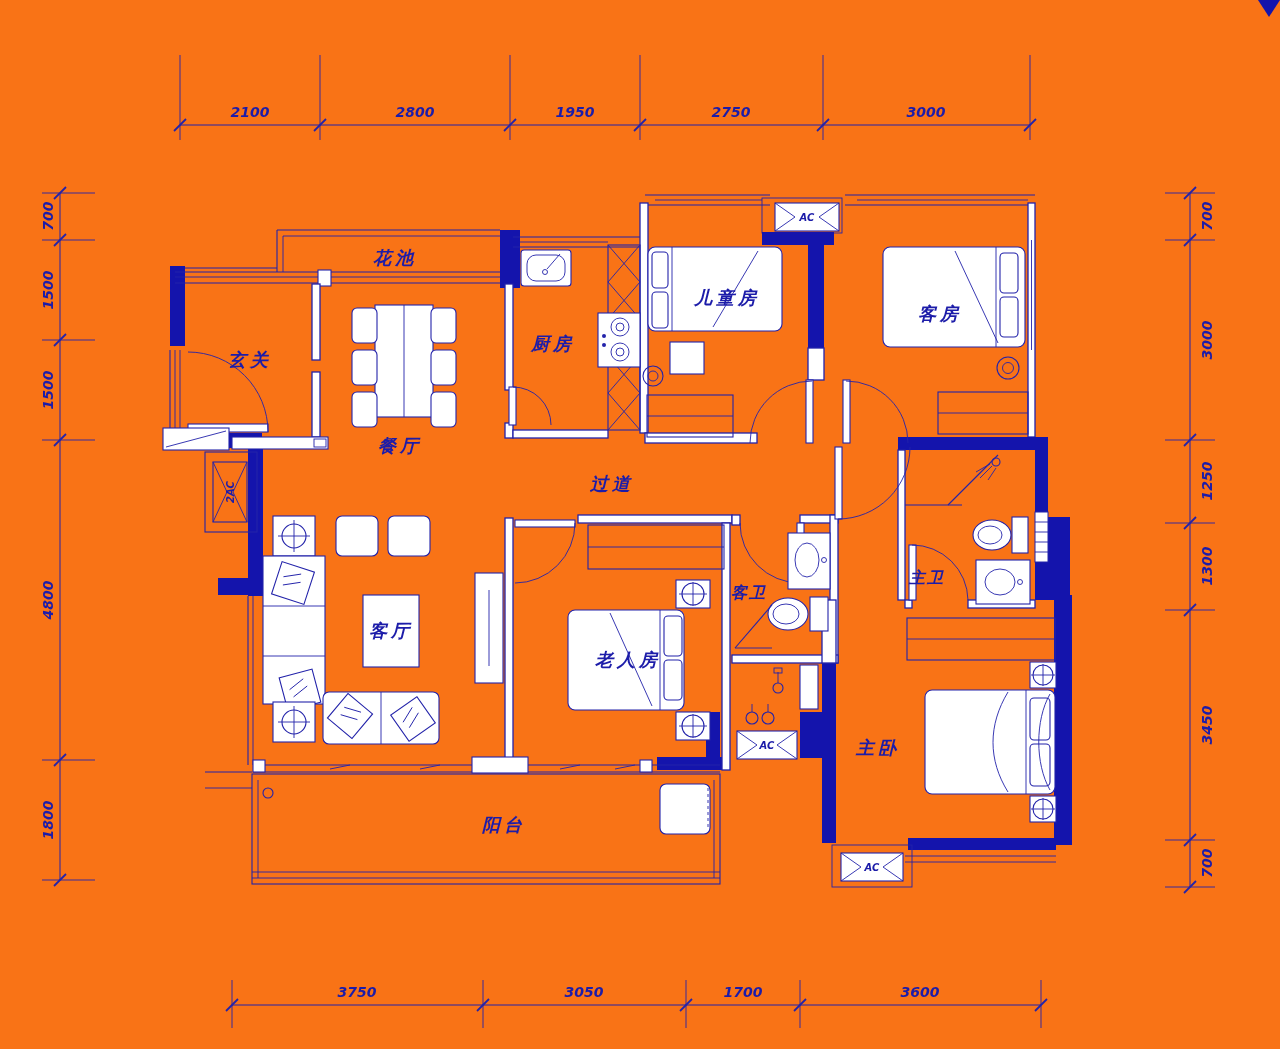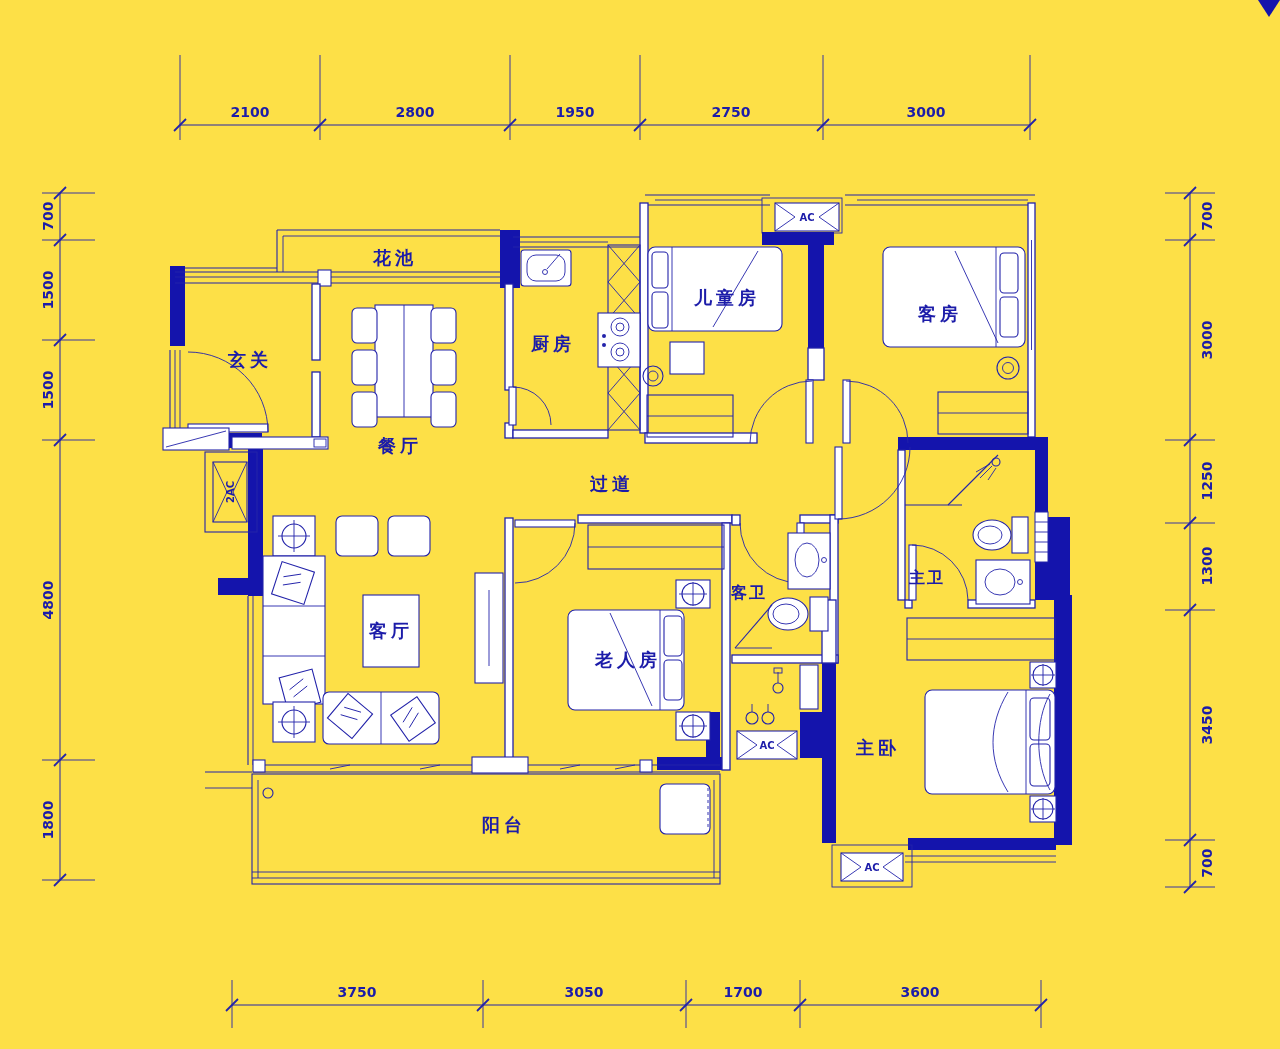--- a/index.html
+++ b/index.html
@@ -1,21 +1,21 @@
 <!DOCTYPE html>
 <html><head>
 <meta charset="utf-8">
 <style>
   :root{
     --line:#2323aa;
     --wall:#1414ac;
     --txt:#1c1ca9;
   }
   html,body{margin:0;padding:0;background:#ffffff;}
-  .stage{width:1280px;height:1049px;position:relative;background:#fde047;overflow:hidden;}
+  .stage{width:1280px;height:1049px;position:relative;background:#f97316;overflow:hidden;font-style:italic;}
   svg{display:block;}
   
   .w{fill:#ffffff;stroke:var(--line);stroke-width:1.3;}          
   .s{fill:var(--wall);stroke:none;}                               
   .f{fill:none;stroke:var(--line);stroke-width:1.1;}              
   .fw{fill:#ffffff;stroke:var(--line);stroke-width:1.1;}          
   .thin{fill:none;stroke:var(--line);stroke-width:0.9;}
   .d{fill:none;stroke:var(--line);stroke-width:1;}                
   .tick{stroke:var(--line);stroke-width:1.8;}
   text{font-family:"DejaVu Sans","Liberation Sans",sans-serif;fill:var(--txt);}

